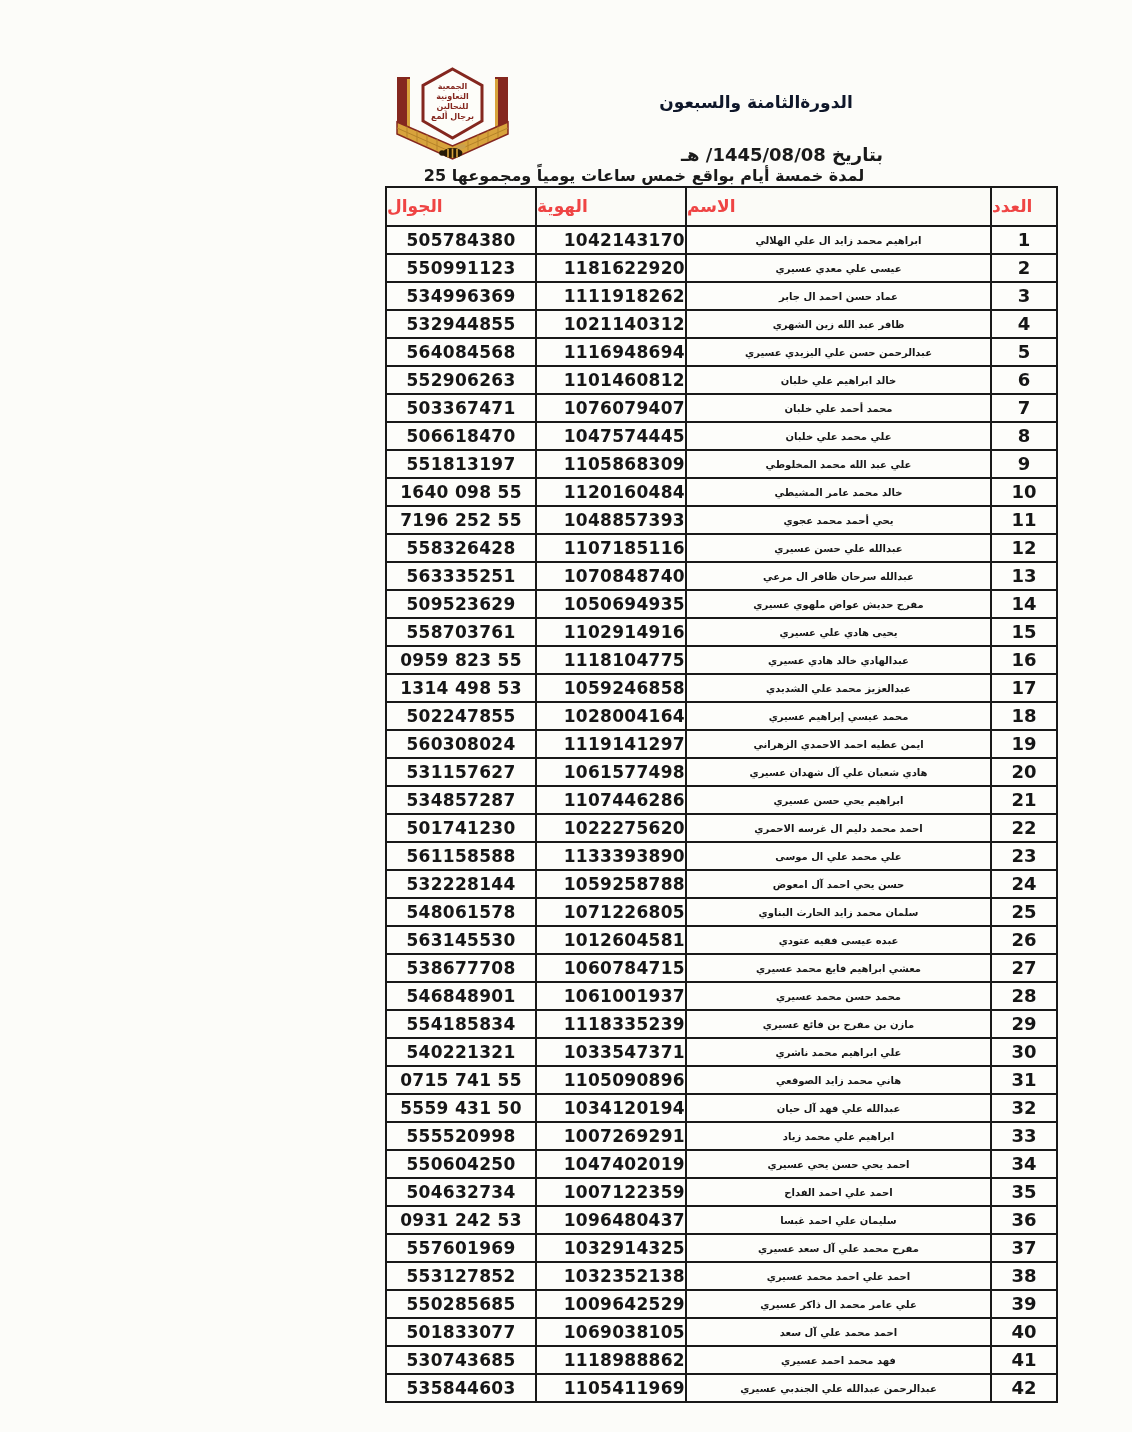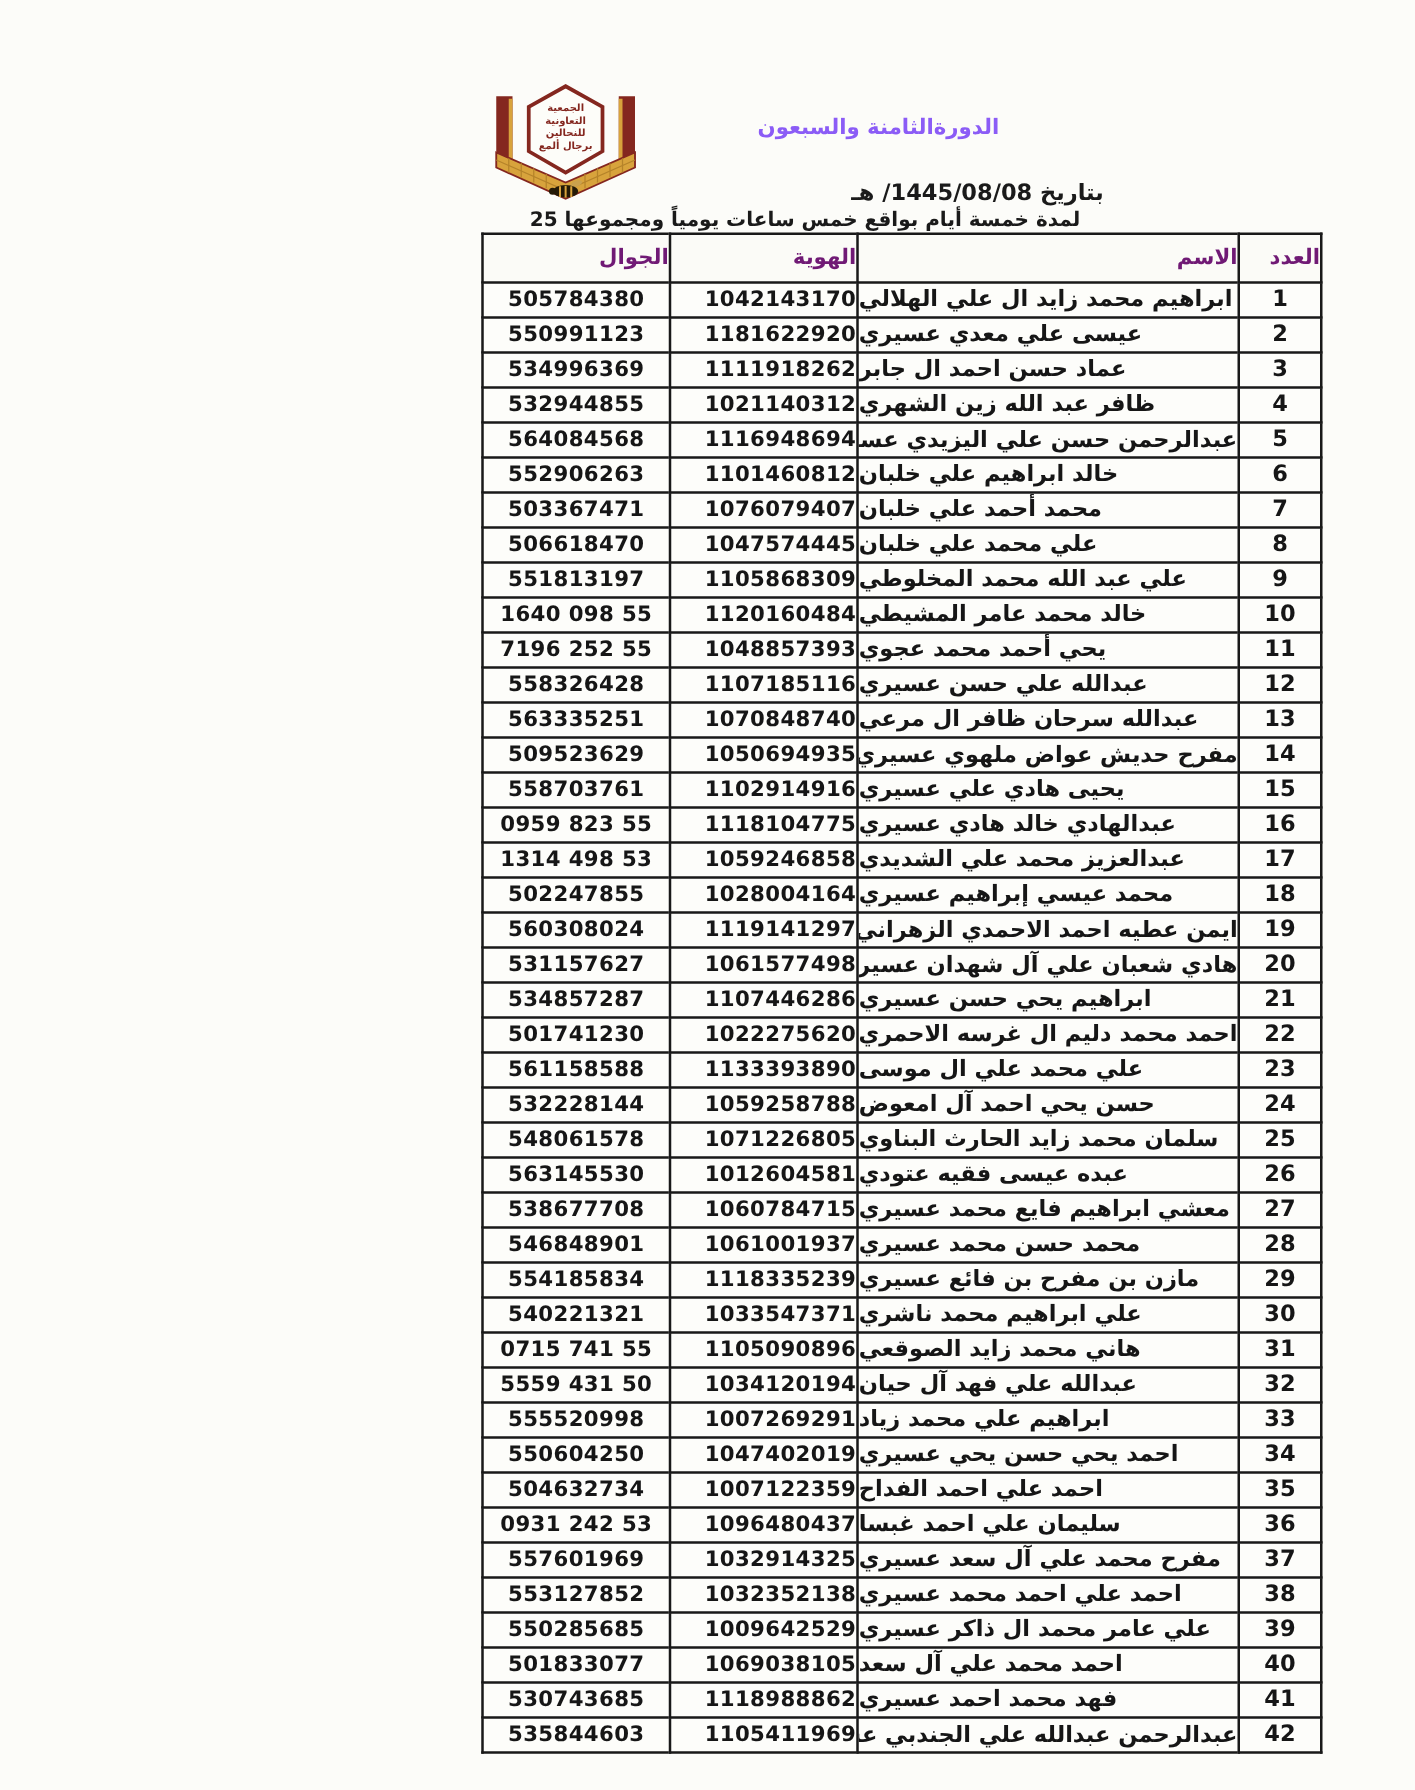--- a/index.html
+++ b/index.html
@@ -9,21 +9,21 @@
     margin:0 auto;
     background:#fcfcf9;
     font-family:"DejaVu Sans",sans-serif;
     color:#161616;
     overflow:hidden;
     padding-left:42px;
   }
   
   .doc-title{
     position:absolute;top:92px;left:606px;width:300px;
-    text-align:left;font-size:17px;font-weight:bold;color:#8b5cf6;
+    text-align:center;font-size:17px;font-weight:bold;color:#0f172a;
   }
   .doc-date{
     position:absolute;top:144px;left:583px;width:300px;
     font-size:18px;font-weight:bold;color:#1a1a1a;
   }
   .doc-subtitle{
     position:absolute;top:166px;left:404px;width:480px;
     text-align:center;font-size:16px;font-weight:bold;color:#1a1a1a;
   }
   
@@ -42,25 +42,25 @@
   }
   table.roster th, table.roster td{
     border:2px solid #191919;
     overflow:hidden;white-space:nowrap;
     padding:0;
     line-height:1.1;
   }
   table.roster thead tr{height:39px;}
   table.roster tbody tr{height:28px;}
   th{
-    font-size:17px;font-weight:bold;text-align:right;color:#701a75;
+    font-size:17px;font-weight:bold;text-align:left;color:#ef4444;
     background:#fbfbf7;
   }
   td.cell-count{font-size:18px;font-weight:bold;text-align:center;}
-  td.cell-name{font-size:18px;font-weight:bold;text-align:left;padding:0 3px 0 2px;}
+  td.cell-name{font-size:10px;font-weight:bold;text-align:center;padding:0 3px 0 2px;}
   td.cell-id{font-size:17px;font-weight:bold;letter-spacing:.3px;}
   td.cell-mobile{font-size:17px;font-weight:bold;text-align:center;letter-spacing:.3px;margin-left:36px;}
   col.c-count{width:66px;}
   col.c-name{width:305px;}
   col.c-id{width:150px;}
   col.c-mobile{width:150px;}
 </style>
 </head>
 <body>
 

